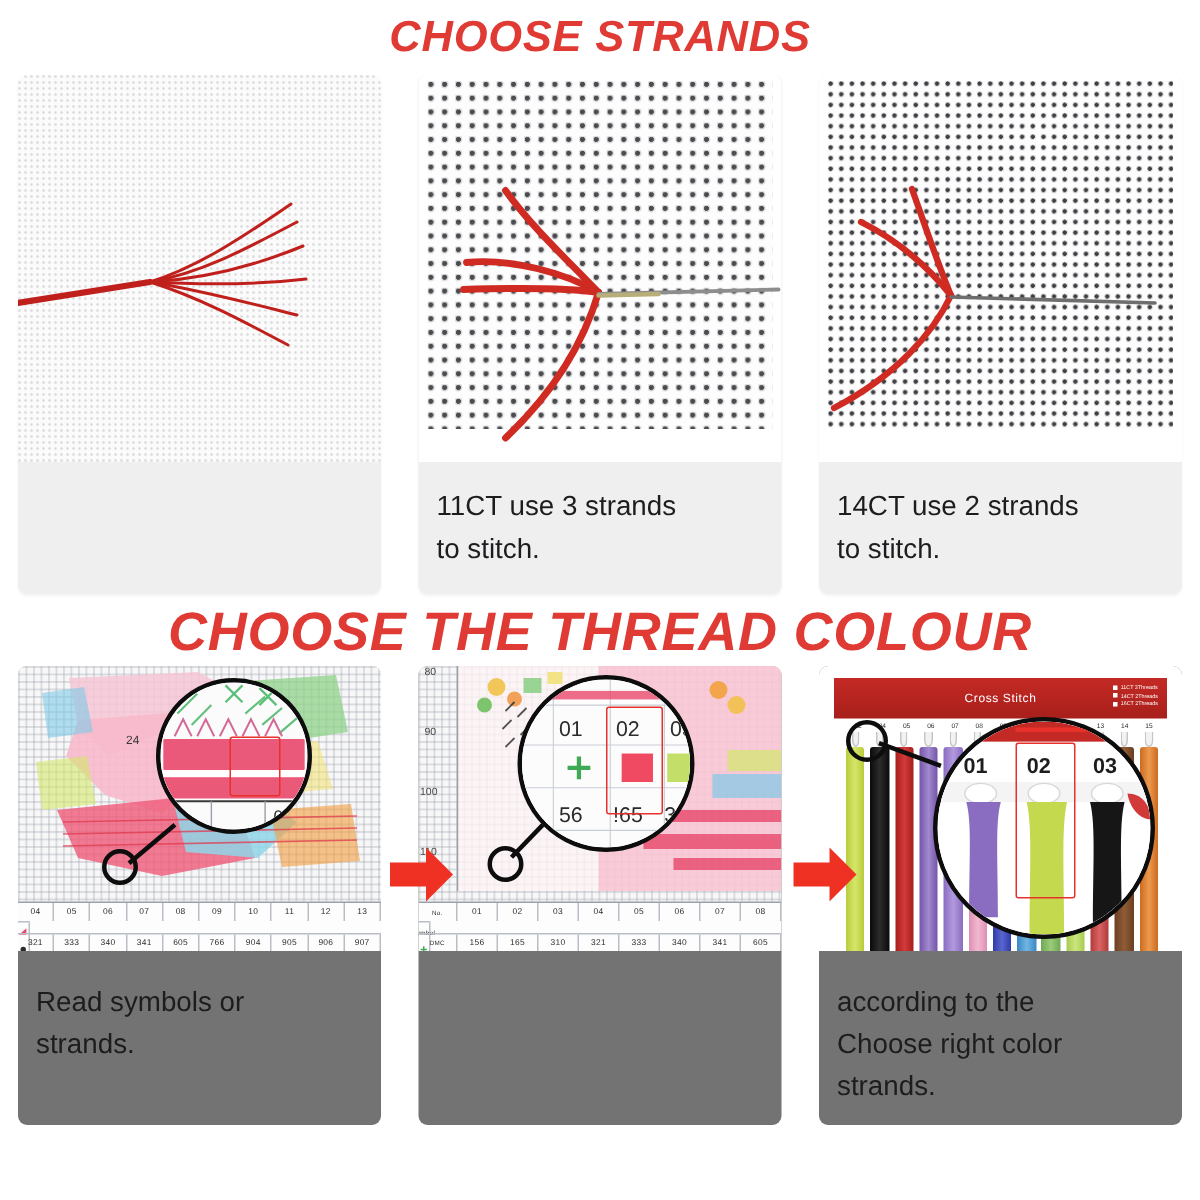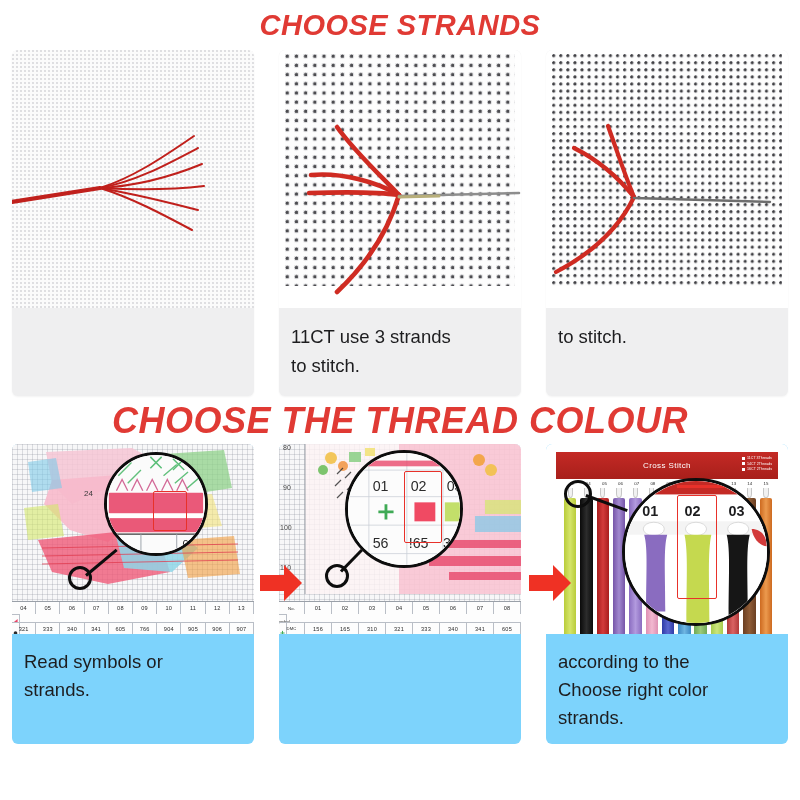--- a/index.html
+++ b/index.html
@@ -38,24 +38,24 @@
   }
   .card-photo { width: 100%; height: 258px; position: relative; overflow: hidden; background: #fff; }
   .card-caption {
     padding: 14px 12px 16px 12px;
     font-size: 18.5px;
     line-height: 29px;
     color: #1d1d1f;
   }
 
   
-  .card2 { width: 242px; background: #7dd3fc; border-radius: 6px; overflow: hidden;
+  .card2 { width: 242px; background: #737373; border-radius: 6px; overflow: hidden;
            display: flex; flex-direction: column; }
   .card2-photo { width: 100%; height: 190px; position: relative; overflow: hidden; background: #fff; }
-  .card2-caption { padding: 14px 10px 12px 12px; font-size: 18.5px; line-height: 28px; color: #1d1d1f; }
+  .card2-caption { padding: 20px 10px 12px 12px; font-size: 18.5px; line-height: 28px; color: #1d1d1f; }
 
   
   .arrow-wrap { position: absolute; top: 560px; width: 46px; height: 46px; }
   #arrow-1 { left: 258px; }
   #arrow-2 { left: 527px; }
   .arrow-svg { width: 100%; height: 100%; display: block; }
 
   
   .fabric-plain {
     position: absolute; inset: 0;
@@ -194,20 +194,21 @@
             <path d="M62,76 C72,104 80,128 88,147"></path>
             <path d="M28,98 C56,112 76,132 88,147"></path>
             <path d="M88,147 C76,172 52,200 10,222"></path>
           </g>
           <g>
             <line x1="88" y1="148" x2="224" y2="152" stroke="#6e6e6e" stroke-width="2.4" stroke-linecap="round"></line>
           </g>
         </svg>
       </div>
       <div class="card-caption">
+        <div>14CT use 2 strands</div>
         <div>to stitch.</div>
       </div>
     </div>
   </div>
 
   <div class="section-title" id="title-colour">CHOOSE THE THREAD COLOUR</div>
 
   <div class="row row-colour">
 
     <div class="card2">

